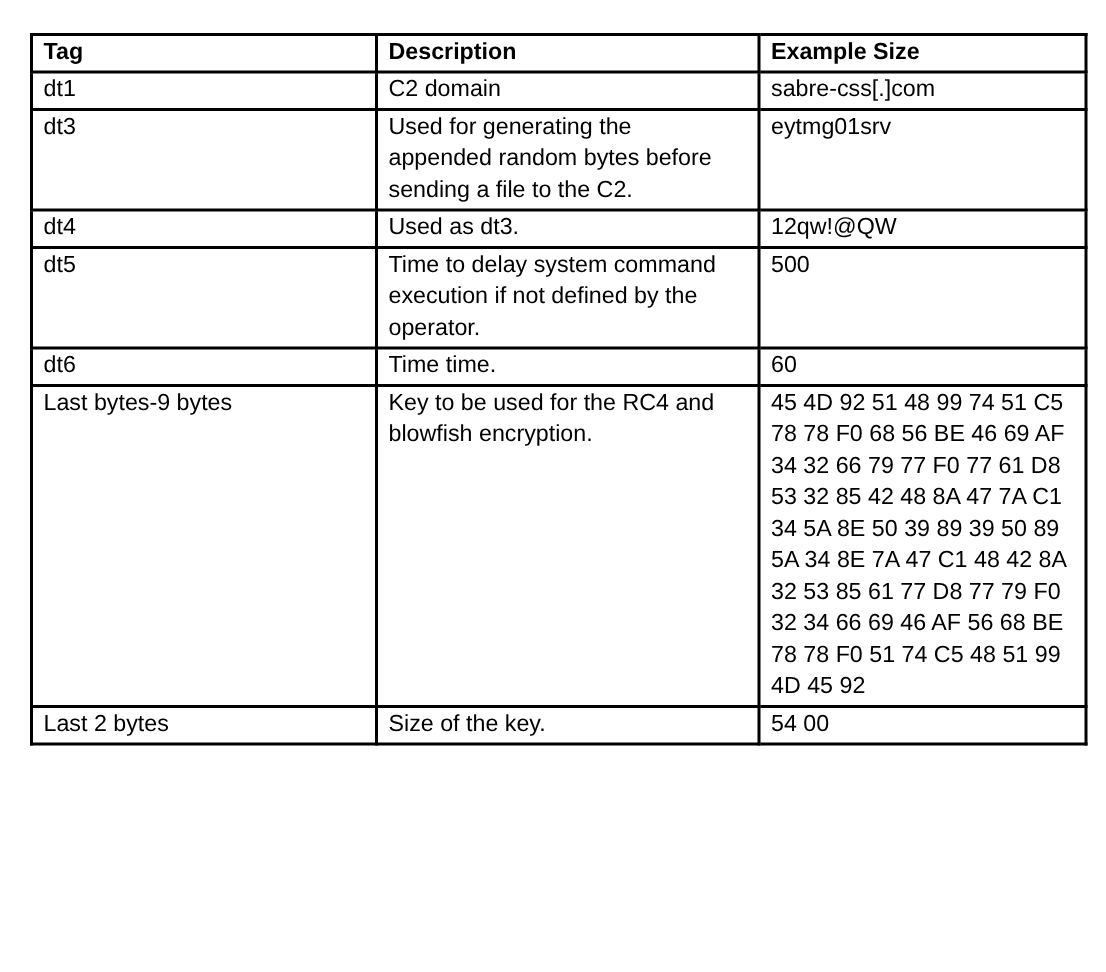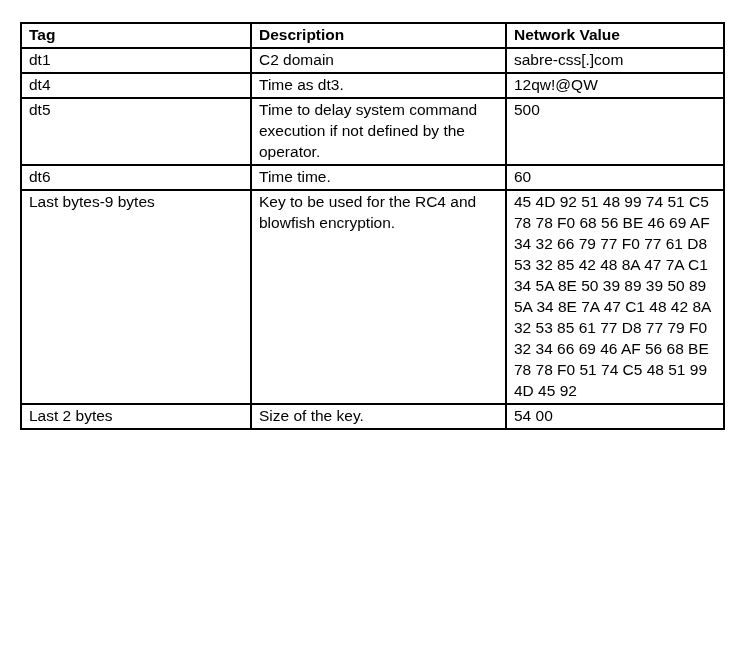--- a/index.html
+++ b/index.html
@@ -49,32 +49,39 @@
   <table class="config-table">
     <colgroup>
       <col class="c1">
         <col class="c2">
         <col class="c3">
     </colgroup>
     <thead>
       <tr>
         <th>Tag</th>
         <th>Description</th>
-        <th>Network Value</th>
+        <th>Example Size</th>
       </tr>
     </thead>
     <tbody id="table-body">
         <tr>
           <td>dt1</td>
           <td>C2 domain</td>
           <td>sabre-css[.]com</td>
         </tr>
         <tr>
+          <td>dt3</td>
+          <td>Used for generating the
+appended random bytes before
+sending a file to the C2.</td>
+          <td>eytmg01srv</td>
+        </tr>
+        <tr>
           <td>dt4</td>
-          <td>Time as dt3.</td>
+          <td>Used as dt3.</td>
           <td>12qw!@QW</td>
         </tr>
         <tr>
           <td>dt5</td>
           <td>Time to delay system command
 execution if not defined by the
 operator.</td>
           <td>500</td>
         </tr>
         <tr>

